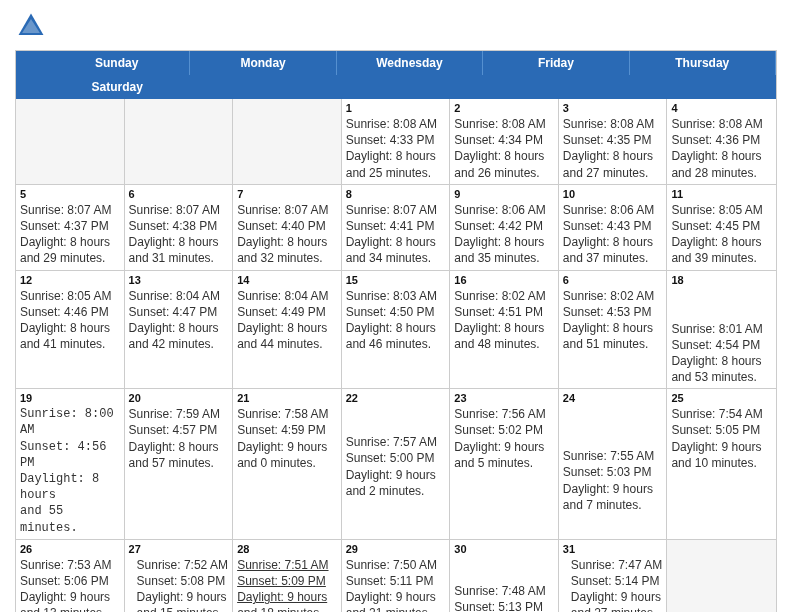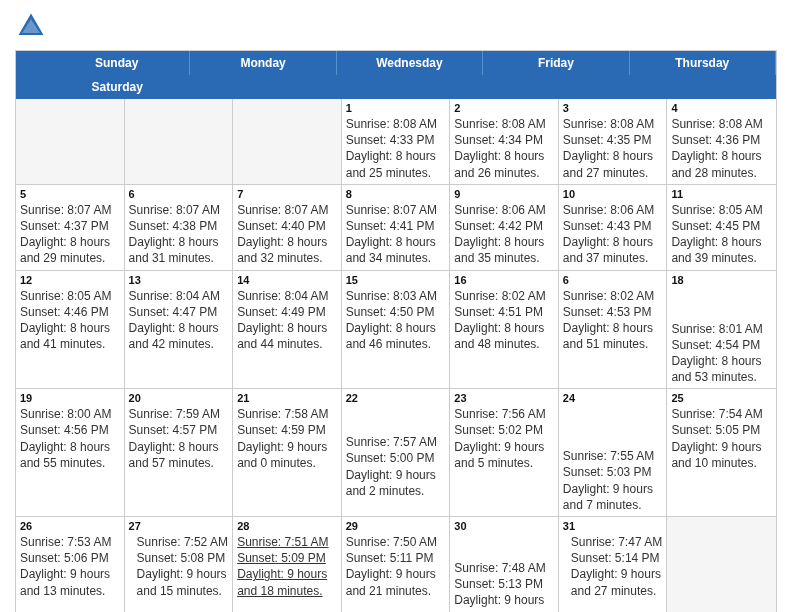--- a/index.html
+++ b/index.html
@@ -278,21 +278,21 @@
             <div class="day-num">18</div>
             <div class="cell-text" style="white-space: pre-line; margin-top: 35px;">Sunrise: 8:01 AM
 Sunset: 4:54 PM
 Daylight: 8 hours
 and 53 minutes.</div>
           </div>
         </div>
         <div class="cal-row">
           <div class="cal-cell">
             <div class="day-num">19</div>
-            <div class="cell-text" style="white-space: pre-line;">Sunrise: 8:00 AM
+            <div class="cell-text" style="white-space: pre-line; font-family: Liberation Mono, monospace;">Sunrise: 8:00 AM
 Sunset: 4:56 PM
 Daylight: 8 hours
 and 55 minutes.</div>
           </div>
           <div class="cal-cell">
             <div class="day-num">20</div>
             <div class="cell-text" style="white-space: pre-line;">Sunrise: 7:59 AM
 Sunset: 4:57 PM
 Daylight: 8 hours
 and 57 minutes.</div>

